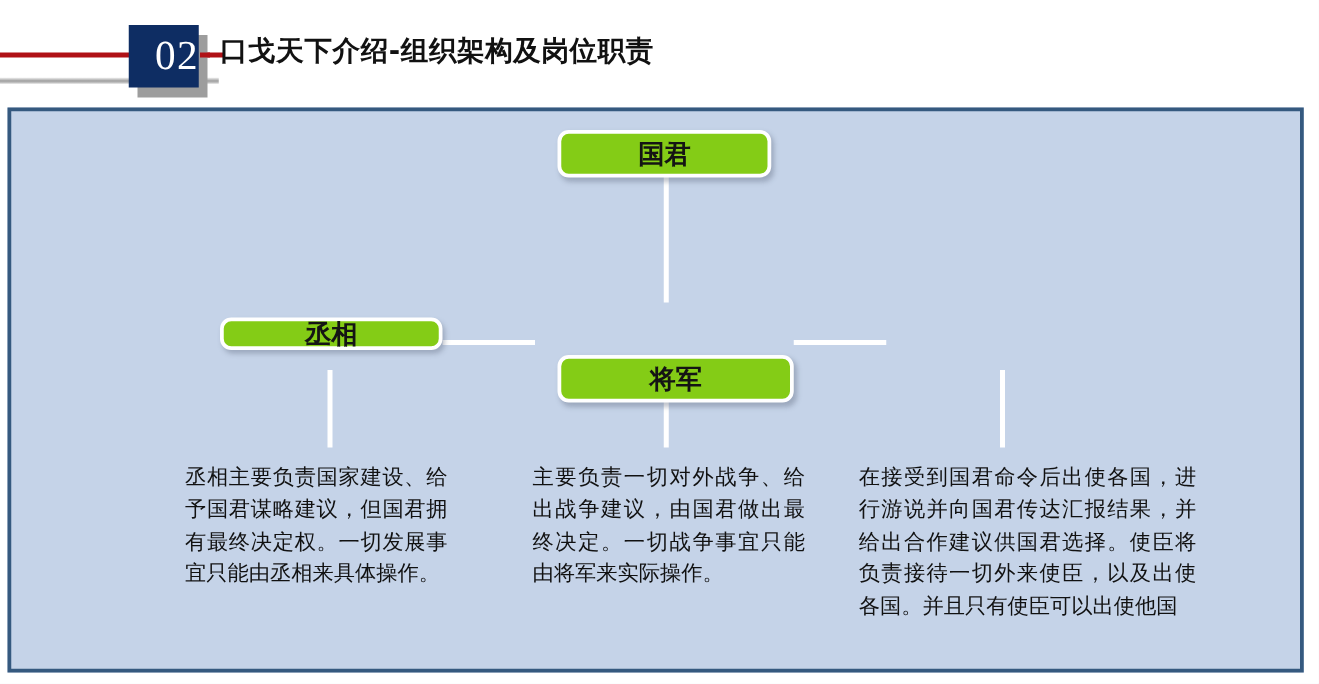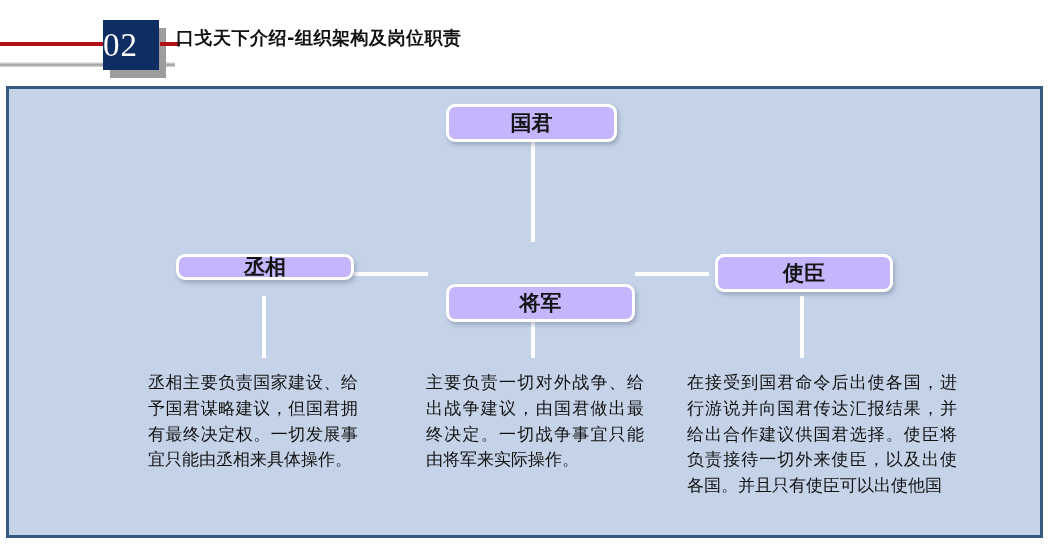--- a/index.html
+++ b/index.html
@@ -57,29 +57,29 @@
   #section-badge {
     position: absolute;
     left: 103px;
     top: 20px;
     width: 56px;
     height: 50px;
     background: #0e2d63;
     color: #ffffff;
     font-size: 33px;
     line-height: 50px;
-    text-align: left;
+    text-align: right;
     letter-spacing: 1px;
     font-family: "Liberation Serif", "DejaVu Serif", serif;
   }
   #slide-title {
     position: absolute;
     left: 176px;
     top: 26px;
-    font-size: 18px;
+    font-size: 22px;
     font-weight: bold;
     color: #111111;
     letter-spacing: 0.5px;
     white-space: nowrap;
     font-family: "DejaVu Sans", "Liberation Sans", sans-serif;
   }
 
   
   #content-panel {
     position: absolute;
@@ -96,21 +96,21 @@
   .connector {
     position: absolute;
     background: #ffffff;
   }
   .connector-v { width: 4px; }
   .connector-h { height: 4px; }
 
   
   .node-box {
     position: absolute;
-    background: #c4b5fd;
+    background: #84cc16;
     border: 3px solid #ffffff;
     border-radius: 9px;
     box-sizing: border-box;
     color: #141414;
     font-size: 21px;
     font-weight: bold;
     display: flex;
     align-items: center;
     justify-content: center;
     box-shadow: 2px 3px 4px rgba(90,100,120,0.38);
@@ -147,21 +147,20 @@
   <div class="connector connector-v" style="left:253px; top:207px; height:62px;"></div>
   <div class="connector connector-v" style="left:522px; top:207px; height:62px;"></div>
   <div class="connector connector-v" style="left:791px; top:207px; height:62px;"></div>
 
   <div class="node-box" style="left:437px; top:15px; width:171px; height:38px;">国君</div>
 
   <div class="node-box" style="left:167px; top:165px; width:178px; height:26px;">丞相</div>
 
   <div class="node-box" style="left:437px; top:165px; width:189px; height:38px;margin-top:30px;">将军</div>
 
-  <div class="node-box" style="left:706px; top:165px; width:178px; height:38px;">使臣</div>
 
 
   <div class="desc-text" style="left:139px; top:281px; width:210px;">丞相主要负责国家建设、给予国君谋略建议，但国君拥有最终决定权。一切发展事宜只能由丞相来具体操作。</div>
 
   <div class="desc-text" style="left:417px; top:281px; width:218px;">主要负责一切对外战争、给出战争建议，由国君做出最终决定。一切战争事宜只能由将军来实际操作。</div>
 
   <div class="desc-text" style="left:678px; top:281px; width:270px;">在接受到国君命令后出使各国，进行游说并向国君传达汇报结果，并给出合作建议供国君选择。使臣将负责接待一切外来使臣，以及出使各国。并且只有使臣可以出使他国</div>
 
 </div>
 

